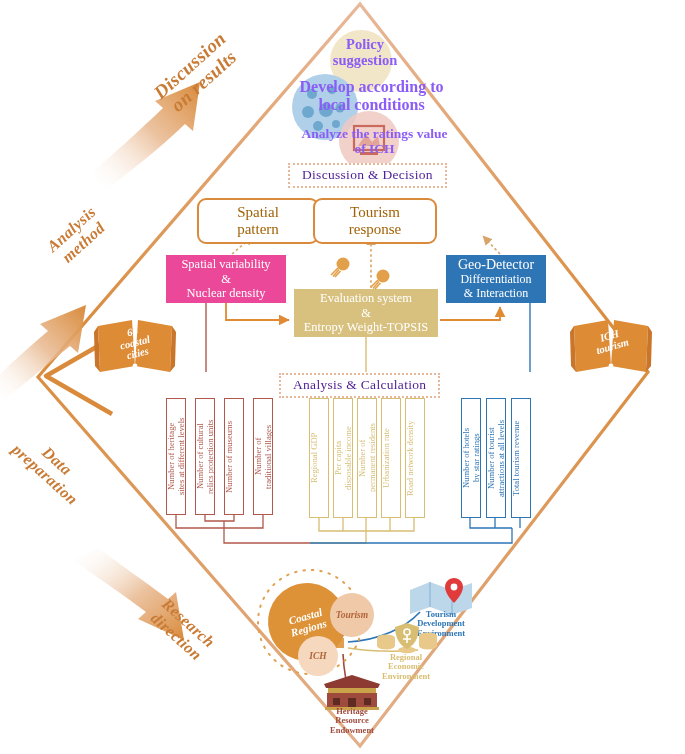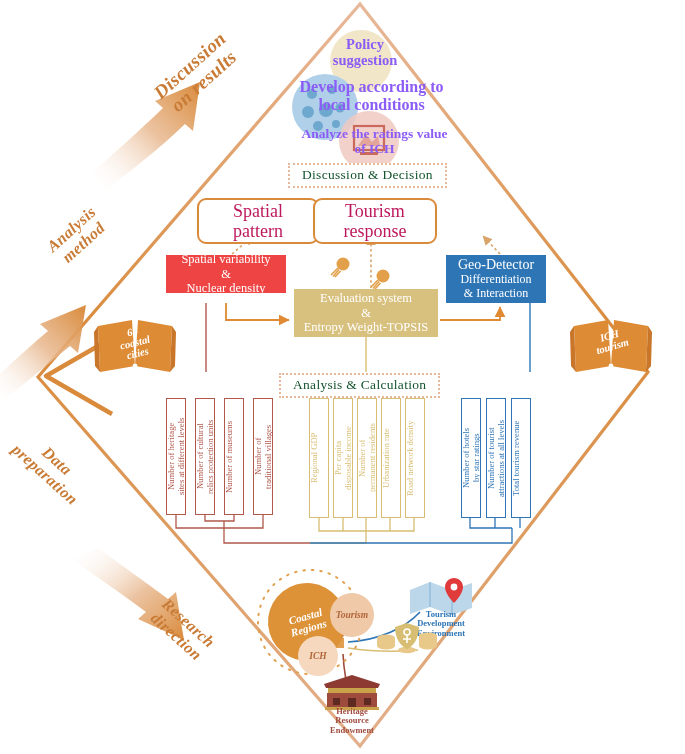--- a/index.html
+++ b/index.html
@@ -19,54 +19,54 @@
     white-space:pre-line;letter-spacing:.4px;
   }
   #lbl-discussion{left:152px;top:52px;font-size:19px;transform:rotate(-42deg);}
   #lbl-analysis{left:48px;top:218px;font-size:16px;transform:rotate(-42deg);}
   #lbl-data{left:10px;top:450px;font-size:16px;transform:rotate(42deg);}
   #lbl-research{left:150px;top:612px;font-size:16px;transform:rotate(42deg);}
 
   
   .sechead{
     position:absolute;border:2px dotted #E8B89A;padding:2px 12px 3px 12px;
-    color:#14532d;font-size:13.5px;letter-spacing:.3px;background:#fff;
+    color:#4c1d95;font-size:13.5px;letter-spacing:.3px;background:#fff;
     text-align:center;white-space:nowrap;
   }
   #head-discussion{left:288px;top:163px;}
   #head-analysis{left:279px;top:373px;}
   #head-collect{left:272px;top:558px;}
 
   
   .toptext{
     position:absolute;text-align:center;color:#8b5cf6;font-weight:bold;
     line-height:1.12;white-space:pre-line;
   }
   #top1{left:290px;top:36px;width:150px;font-size:14.5px;}
   #top2{left:264px;top:78px;width:215px;font-size:16px;}
   #top3{left:262px;top:126px;width:225px;font-size:13.5px;}
   .topcircle{position:absolute;border-radius:50%;}
 
   
   .obox{
     position:absolute;border:2px solid #D98A3A;border-radius:9px;background:#fff;
-    color:#be185d;text-align:center;display:flex;align-items:center;
-    justify-content:center;line-height:1.12;white-space:pre-line;font-size:18px;
+    color:#a16207;text-align:center;display:flex;align-items:center;
+    justify-content:center;line-height:1.12;white-space:pre-line;font-size:15px;
   }
   #box-spatial-pattern{left:197px;top:198px;width:118px;height:42px;}
   #box-tourism-response{left:313px;top:198px;width:120px;height:42px;}
   #box-factor-detection{left:432px;top:198px;width:113px;height:42px;}
 
   
   .sbox{
     position:absolute;text-align:center;color:#fff;display:flex;
     align-items:center;justify-content:center;flex-direction:column;
     line-height:1.18;white-space:pre-line;
   }
-  #box-spatialvar{left:166px;top:255px;width:120px;height:38px;background:#ef4444;font-size:12.5px;}
+  #box-spatialvar{left:166px;top:255px;width:120px;height:48px;background:#ec4899;font-size:12.5px;}
   #box-geodetector{left:446px;top:255px;width:100px;height:48px;background:#2E75B6;}
   #box-geodetector .gd-title{font-size:14px;}
   #box-geodetector .gd-sub{font-size:12px;line-height:1.15;white-space:pre-line;}
   #box-eval{left:294px;top:289px;width:144px;height:48px;background:#D8C17E;
             color:#ffffff;font-size:12.5px;}
 
   
   .vbox{
     position:absolute;width:20px;background:#fff;border:1.4px solid #B0584C;
     box-sizing:border-box;
@@ -368,20 +368,23 @@
         <rect x="5" y="16" width="18" height="8"></rect>
       <ellipse cx="14" cy="16" rx="9" ry="3.4"></ellipse>
       <ellipse cx="56" cy="24" rx="9" ry="3.4"></ellipse>
         <rect x="47" y="14" width="18" height="10"></rect>
       <ellipse cx="56" cy="14" rx="9" ry="3.4"></ellipse>
       <ellipse cx="35" cy="28" rx="9" ry="3.2"></ellipse>
     </g>
     <path d="M35,1 L47,5 C47,17 41,24 35,27 C29,24 23,17 23,5 Z" fill="#D8BE72"></path>
     <path d="M35,7 a3,3 0 1,1 0,6 a3,3 0 1,1 0,-6 M35,13 L35,21 M31,17 L39,17" stroke="#fff" stroke-width="1.6" fill="none"></path>
   </svg>
+  <div class="bblabel" id="lab-regecon">Regional
+Economic
+Environment</div>
 
   <svg class="abs" style="left:320px;top:674px;" width="64" height="36" viewBox="0 0 64 36">
     <path d="M4,10 L32,1 L60,10 L58,14 L6,14 Z" fill="#8C3A32"></path>
     <rect x="8" y="14" width="48" height="5" fill="#C9A24A"></rect>
     <rect x="7" y="19" width="50" height="14" fill="#9E4B3E"></rect>
     <rect x="13" y="24" width="7" height="7" fill="#5E2A22"></rect>
     <rect x="28" y="24" width="8" height="9" fill="#5E2A22"></rect>
     <rect x="44" y="24" width="7" height="7" fill="#5E2A22"></rect>
     <rect x="5" y="33" width="54" height="3" fill="#C9A24A"></rect>
   </svg>

